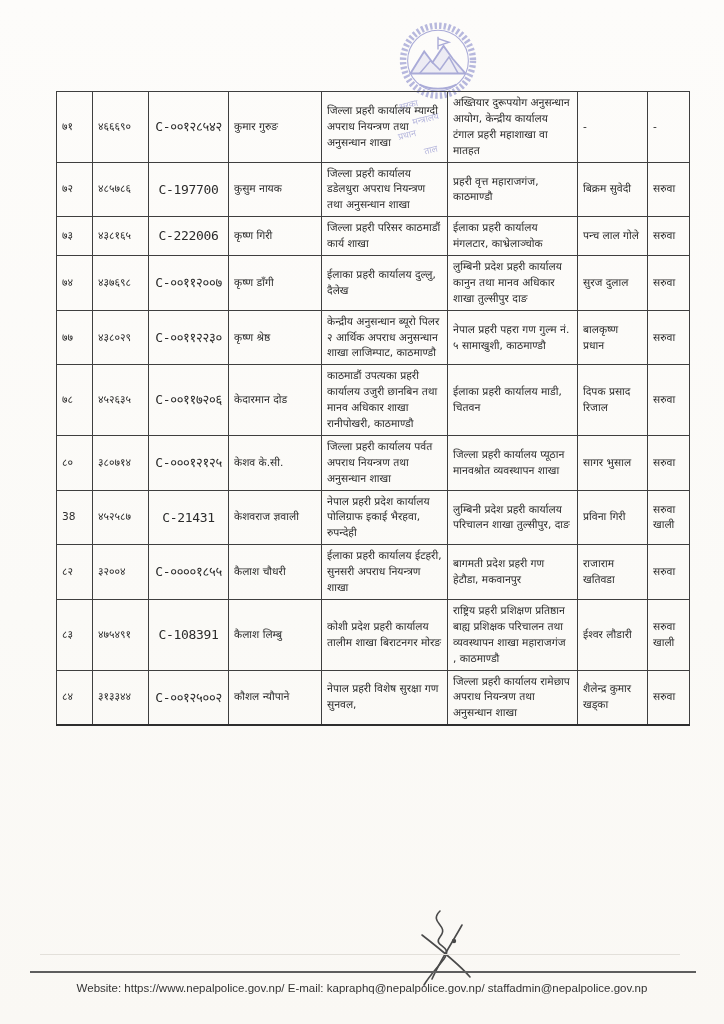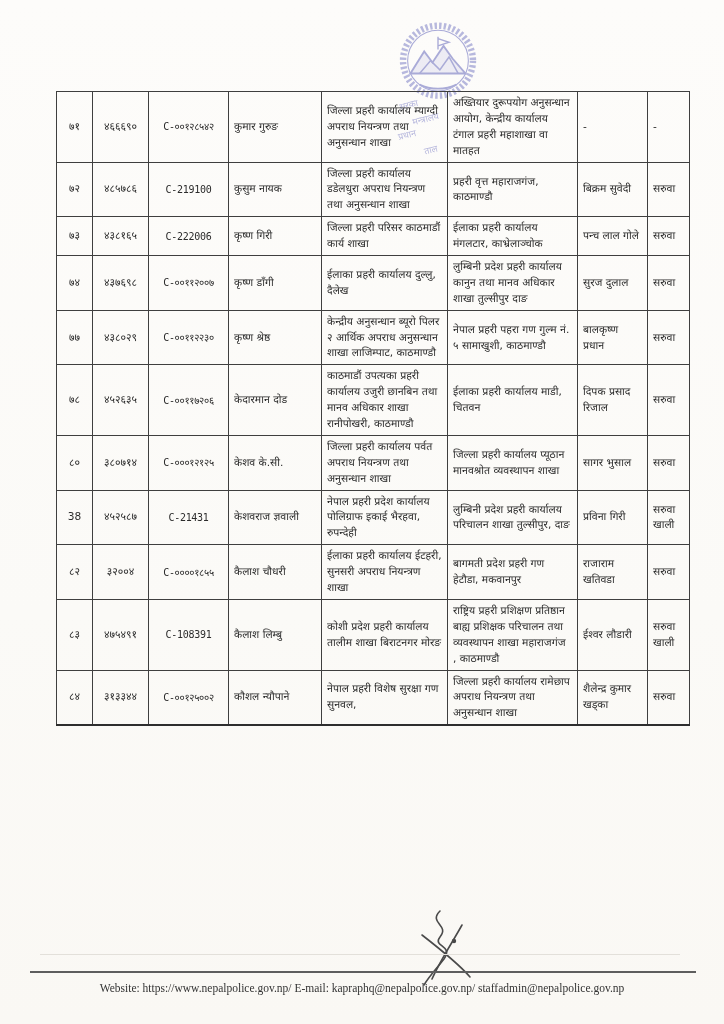--- a/index.html
+++ b/index.html
@@ -15,36 +15,36 @@
     position:absolute;left:56px;top:91px;width:633px;
     border-collapse:collapse;table-layout:fixed;
     font-size:10.6px;line-height:1.5;color:#2b2b2b;
   }
   table.roster td{
     border:1px solid #3f3f3f;
     padding:3px 5px;vertical-align:middle;
     word-wrap:break-word;
   }
   table.roster tr:last-child td{border-bottom:2px solid #2e2e2e;}
-  td.c{text-align:center;}
-  td.code{font-family:"DejaVu Sans Mono","Liberation Mono",monospace;font-size:10px;letter-spacing:-0.3px;text-align:center;}
+  td.c{}
+  td.code{font-family:"DejaVu Sans Mono","Liberation Mono",monospace;font-size:13px;letter-spacing:-0.3px;text-align:center;}
   
   .emblem{position:absolute;left:392px;top:20px;width:92px;height:96px;opacity:0.72;}
   .stamp-frag{
     position:absolute;color:#8486c8;opacity:0.6;font-size:9px;
     transform:rotate(-14deg);white-space:nowrap;pointer-events:none;
   }
   
   .signature{position:absolute;left:410px;top:905px;width:70px;height:85px;}
   
   .footer-rule{position:absolute;left:30px;top:971px;width:666px;height:2px;background:#5e5e5e;}
   .footer-streak{position:absolute;left:40px;top:954px;width:640px;height:1px;background:#e3e0da;}
   .footer-text{
     position:absolute;left:0;top:982px;width:724px;text-align:center;
-    font-family:Liberation Serif, serif;
+    font-family:Liberation Sans, sans-serif;
     font-size:11.5px;color:#333;
   }
 </style>
 </head>
 <body>
 
 <div class="scan-tint"></div>
 
 <div class="emblem">
   <svg viewBox="0 0 100 104" width="92" height="96">
@@ -83,21 +83,21 @@
     <td>कुमार गुरुङ</td>
     <td>जिल्ला प्रहरी कार्यालय म्याग्दी अपराध नियन्त्रण तथा अनुसन्धान शाखा</td>
     <td>अख्तियार दुरूपयोग अनुसन्धान आयोग, केन्द्रीय कार्यालय टंगाल प्रहरी महाशाखा वा मातहत</td>
     <td>-</td>
     <td>-</td>
   </tr>
 
   <tr>
     <td class="c">७२</td>
     <td class="c">४८५७८६</td>
-    <td class="code">C-219100</td>
+    <td class="code">C-197700</td>
     <td>कुसुम नायक</td>
     <td>जिल्ला प्रहरी कार्यालय डडेलधुरा अपराध नियन्त्रण तथा अनुसन्धान शाखा</td>
     <td>प्रहरी वृत्त महाराजगंज, काठमाण्डौ</td>
     <td>बिक्रम सुवेदी</td>
     <td>सरुवा</td>
   </tr>
 
   <tr>
     <td class="c">७३</td>
     <td class="c">४३८१६५</td>

